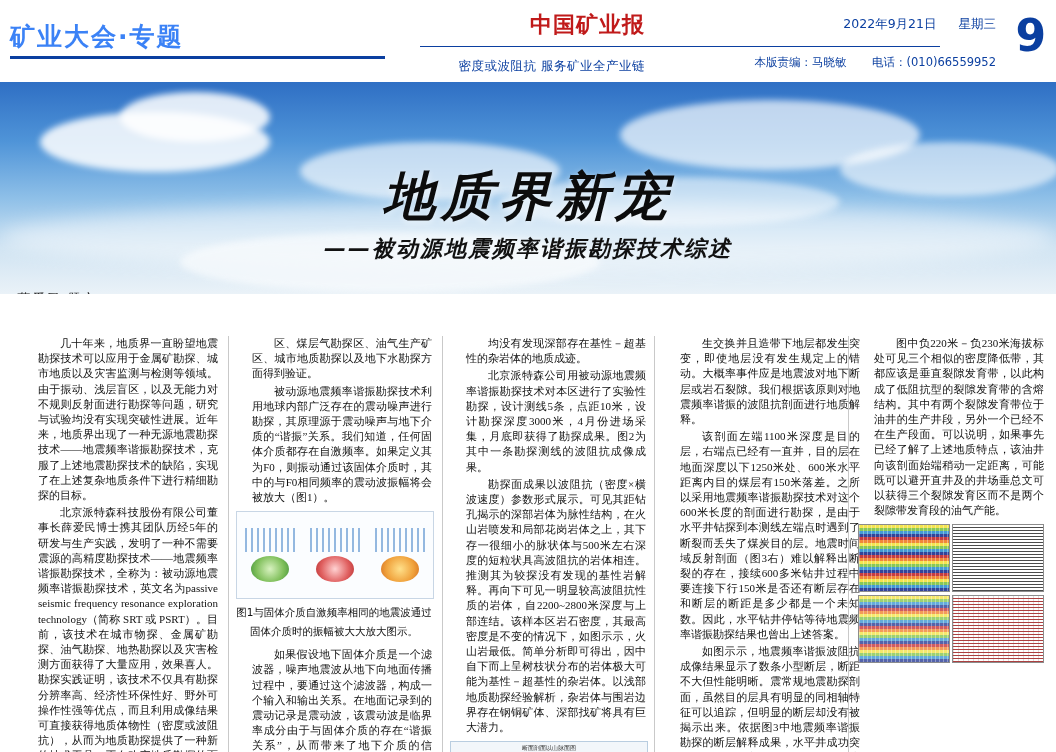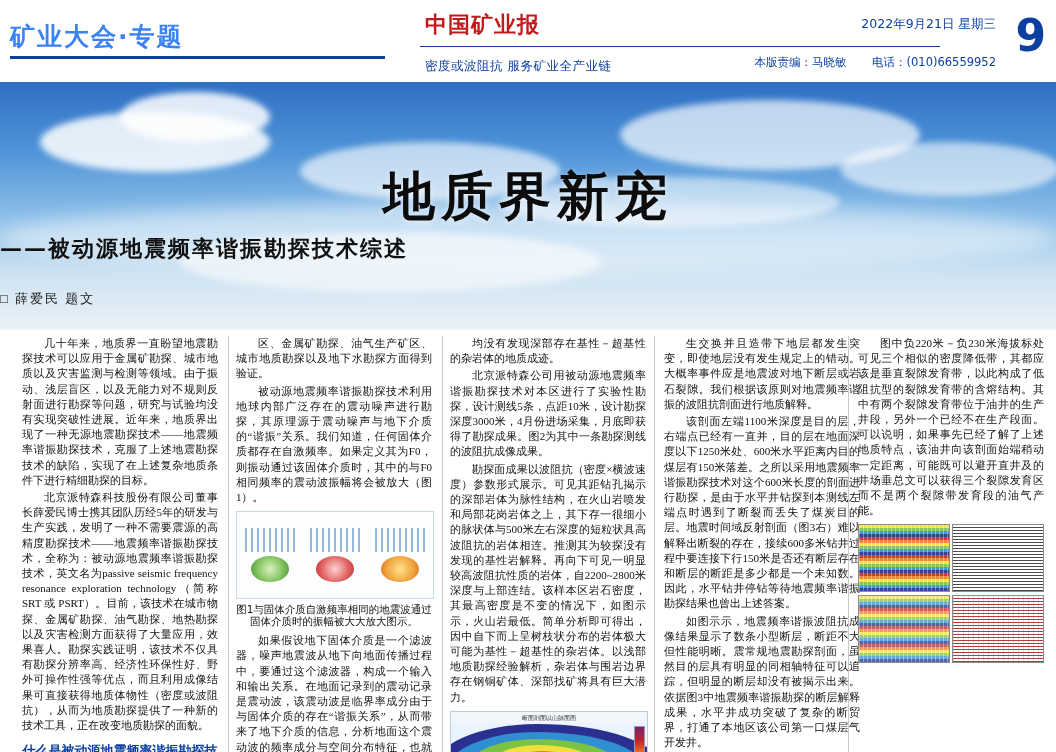--- a/index.html
+++ b/index.html
@@ -16,21 +16,21 @@
   
   .masthead{position:absolute;left:0;top:0;width:1056px;height:82px;background:#fff;}
   .mh-left{position:absolute;left:10px;top:20px;}
   .mh-left .title{
     font-family:"DejaVu Sans", sans-serif;
     font-weight:bold;font-size:25px;letter-spacing:2px;color:#3b82f6;text-align:center;
   }
   .mh-left .rule{
     position:absolute;left:0;top:36px;width:375px;height:3px;background:#0b3fa0;
   }
-  .mh-center{position:absolute;left:425px;top:10px;width:220px;text-align:left;}
+  .mh-center{position:absolute;left:425px;top:10px;width:220px;text-align:right;}
   .mh-center .paper{
     font-family:"DejaVu Sans", sans-serif;
     font-weight:bold;font-size:22px;color:#c01a1a;letter-spacing:1px;
   }
   .mh-center .slogan{
     margin-top:18px;font-size:12.5px;color:#0b3fa0;letter-spacing:.5px;
     font-family:"DejaVu Sans", sans-serif;
   }
   .mh-right{position:absolute;right:8px;top:16px;text-align:right;}
   .mh-right .date{
@@ -43,68 +43,69 @@
   }
   .mh-right .editor span{margin-left:22px;}
   .pagenum{
     position:absolute;right:10px;top:14px;
     font-family:"DejaVu Sans", sans-serif;font-weight:bold;font-size:44px;color:#0b3fa0;line-height:1;
   }
   .mh-divline{position:absolute;left:420px;top:46px;width:520px;height:1px;background:#0b3fa0;}
 
   
   .hero{
-    position:absolute;left:0;top:82px;width:1056px;height:248px;overflow:hidden;
+    position:absolute;left:0;top:82px;width:1056px;height:212px;overflow:hidden;
     background:linear-gradient(#2f6fc4 0%, #4f94d8 28%, #8fc0e8 55%, #cfe3f2 78%, #eaf2f8 100%);
+    font-style:italic;
   }
   .cloud{position:absolute;border-radius:50%;background:rgba(255,255,255,.85);filter:blur(3px);}
   .c1{left:40px;top:30px;width:230px;height:60px;}
   .c2{left:120px;top:10px;width:150px;height:50px;}
   .c3{left:300px;top:60px;width:260px;height:58px;opacity:.75;}
   .c4{left:620px;top:18px;width:300px;height:70px;opacity:.8;}
   .c5{left:840px;top:60px;width:220px;height:54px;opacity:.7;}
   .c6{left:0px;top:120px;width:1056px;height:70px;opacity:.55;filter:blur(9px);}
   .c7{left:500px;top:95px;width:340px;height:50px;opacity:.6;}
   .c8{left:180px;top:150px;width:420px;height:60px;opacity:.65;}
   .hero-title{
     position:absolute;left:0;top:80px;width:1056px;text-align:center;
     font-family:"DejaVu Sans", sans-serif;font-weight:bold;
     font-size:52px;letter-spacing:6px;color:#0c0c0c;
     text-shadow:0 2px 6px rgba(255,255,255,.55);
   }
   .hero-sub{
-    position:absolute;left:0;top:152px;width:1056px;
+    position:absolute;left:0;top:152px;width:1056px;text-align:center;
     font-family:"DejaVu Sans", sans-serif;font-weight:bold;
     font-size:22px;letter-spacing:2px;color:#111;
   }
   .hero-byline{
     position:absolute;left:0;top:208px;width:1056px;
     font-size:13px;color:#222;letter-spacing:2px;
   }
 
   
   .body-area{position:absolute;left:0;top:336px;width:1056px;height:416px;}
   .col{
     position:absolute;top:0;width:196px;height:416px;
     font-size:11px;line-height:15.2px;text-align:justify;color:#111;
   }
-  .col p{margin:0 0 2px 0;text-indent:22px;}
+  .col p{margin:0 0 2px 16px;text-indent:22px;}
   .col1{left:22px;}
   .col2{left:236px;}
   .col3{left:450px;}
   .col4{left:664px;}
   .col5{left:858px;width:186px;}
   .vrule{position:absolute;top:0;width:1px;height:416px;background:#c9c9c9;}
   .sec-head{
     font-family:"DejaVu Sans", sans-serif;font-weight:bold;font-size:13px;
     color:#0b3fa0;text-align:center;line-height:19px;margin:8px 0 4px;
   }
   .fig-cap{
     font-family:"DejaVu Sans", sans-serif;font-size:10.5px;color:#111;
-    text-align:center;line-height:12px;margin:4px 0 6px;
+    text-align:center;line-height:19px;margin:4px 0 6px;
   }
 
   
   .fig1{width:196px;height:86px;border:1px solid #c8d6e5;background:#fbfdff;margin:6px 0 2px;
         display:flex;align-items:center;justify-content:space-around;}
   .f1cell{width:58px;height:70px;position:relative;}
   .f1wave{position:absolute;left:4px;top:8px;width:50px;height:24px;
     background:
       repeating-linear-gradient(90deg,#7aa7d8 0 2px,transparent 2px 6px);
     opacity:.8;}
@@ -160,21 +161,21 @@
       <div class="rule"></div>
     </div>
     <div class="mh-center">
       <div class="paper">中国矿业报</div>
       <div class="slogan">密度或波阻抗  服务矿业全产业链</div>
     </div>
     <div class="mh-divline"></div>
     <div class="mh-right">
       <div class="date">
         <span>2022年9月21日</span>
-        <span style="">星期三</span>
+        <span style="margin-left:18px">星期三</span>
       </div>
       <div class="editor">
         <span>本版责编：马晓敏</span>
         <span>电话：(010)66559952</span>
       </div>
     </div>
     <div class="pagenum">9</div>
   </div>
 
   <div class="hero">
@@ -197,21 +198,21 @@
     <div class="vrule" style="left:654px"></div>
     <div class="vrule" style="left:848px"></div>
 
     <div class="col col1">
       <p>几十年来，地质界一直盼望地震勘探技术可以应用于金属矿勘探、城市地质以及灾害监测与检测等领域。由于振动、浅层盲区，以及无能力对不规则反射面进行勘探等问题，研究与试验均没有实现突破性进展。近年来，地质界出现了一种无源地震勘探技术——地震频率谐振勘探技术，克服了上述地震勘探技术的缺陷，实现了在上述复杂地质条件下进行精细勘探的目标。</p>
       <p>北京派特森科技股份有限公司董事长薛爱民博士携其团队历经5年的研发与生产实践，发明了一种不需要震源的高精度勘探技术——地震频率谐振勘探技术，全称为：被动源地震频率谐振勘探技术，英文名为passive seismic frequency resonance exploration technology（简称 SRT 或 PSRT）。目前，该技术在城市物探、金属矿勘探、油气勘探、地热勘探以及灾害检测方面获得了大量应用，效果喜人。勘探实践证明，该技术不仅具有勘探分辨率高、经济性环保性好、野外可操作性强等优点，而且利用成像结果可直接获得地质体物性（密度或波阻抗），从而为地质勘探提供了一种新的技术工具，正在改变地质勘探的面貌。</p>
       <div class="sec-head">什么是被动源地震频率谐振勘探技术</div>
     </div>
 
     <div class="col col2">
-      <p>区、金属矿勘探、油气生产矿区、城市地质勘探以及地下水勘探方面得到验证。</p>
+      <p>区、煤层气勘探区、油气生产矿区、城市地质勘探以及地下水勘探方面得到验证。</p>
       <p>被动源地震频率谐振勘探技术利用地球内部广泛存在的震动噪声进行勘探，其原理源于震动噪声与地下介质的“谐振”关系。我们知道，任何固体介质都存在自激频率。如果定义其为F0，则振动通过该固体介质时，其中的与F0相同频率的震动波振幅将会被放大（图1）。</p>
 
       <div class="fig1">
         <div class="f1cell">
           <div class="f1wave"></div>
           <div class="f1blob green"></div>
         </div>
         <div class="f1cell">
           <div class="f1wave"></div>
           <div class="f1blob red"></div>

